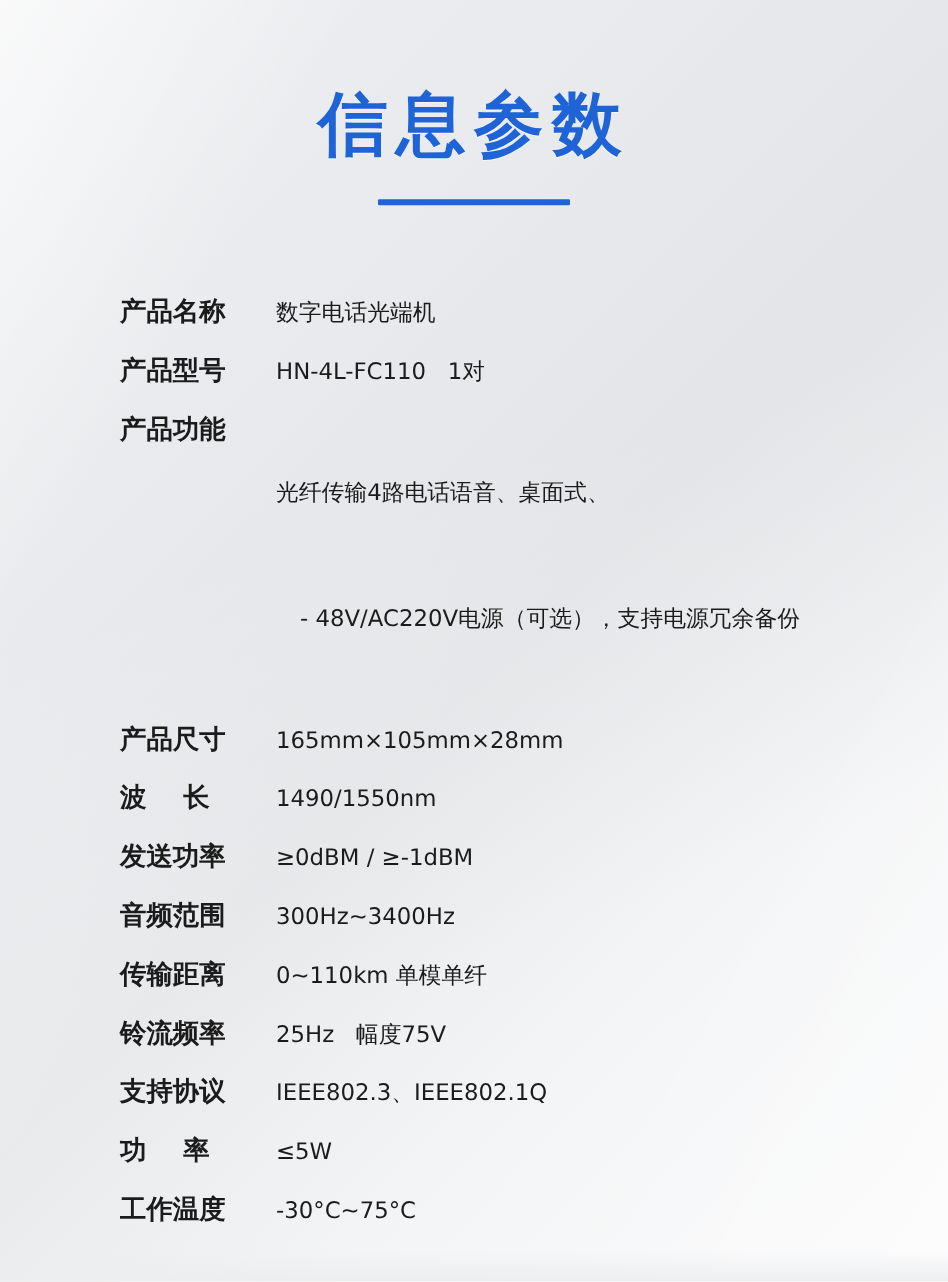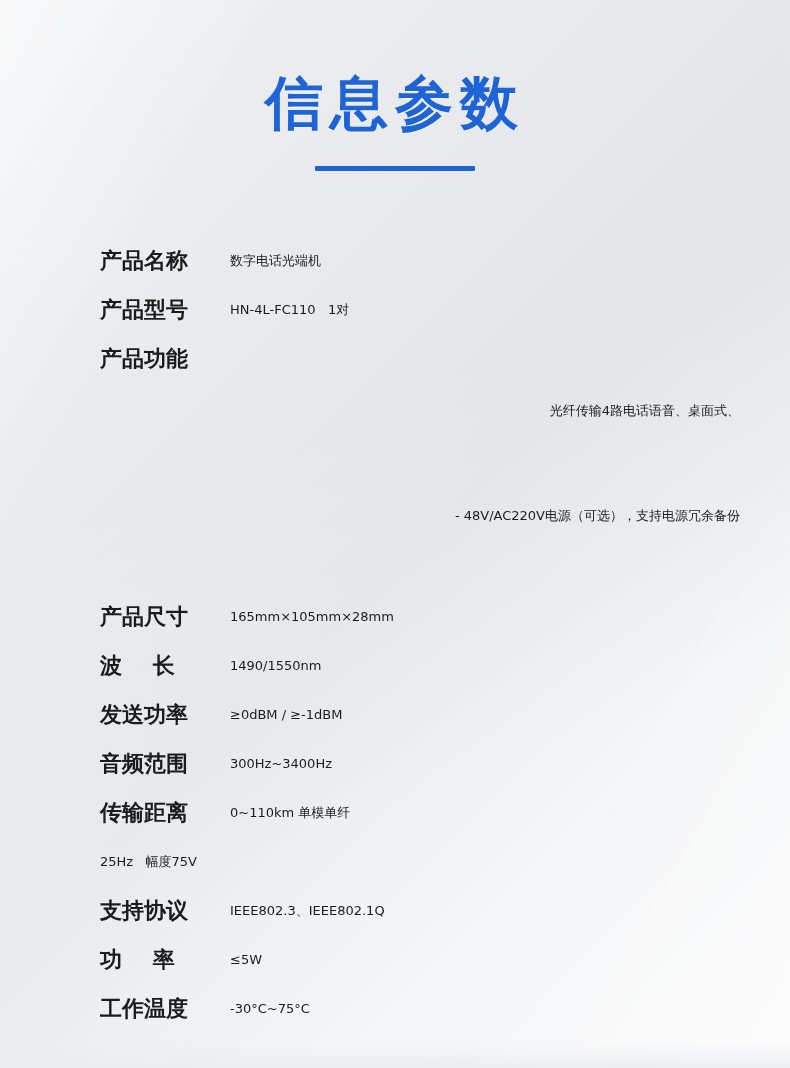--- a/index.html
+++ b/index.html
@@ -83,31 +83,30 @@
     font-size: 22px;
     font-weight: bold;
     color: #1b1b1b;
     line-height: 26px;
     white-space: pre;
   }
 
   .spec-value {
     flex: 1;
     font-family: "DejaVu Sans", "Liberation Sans", sans-serif;
-    font-size: 13px;
+    font-size: 19px;
     font-weight: normal;
     color: #1b1b1b;
     line-height: 26px;
     white-space: pre-wrap;
   }
 
   .spec-value-line {
     display: block;
     line-height: 26px;
-    text-align: right;
   }
 
   .spec-value-line.second {
     margin-top: 27px;
     margin-left: 20px;
   }
 
   .bottom-fade {
     position: absolute;
     left: 0;
@@ -169,20 +168,21 @@
       <div class="spec-label">音频范围</div>
       <div class="spec-value">300Hz~3400Hz</div>
     </div>
 
     <div class="spec-row">
       <div class="spec-label">传输距离</div>
       <div class="spec-value">0~110km 单模单纤</div>
     </div>
 
     <div class="spec-row">
+      <div class="spec-label">铃流频率</div>
       <div class="spec-value">25Hz   幅度75V</div>
     </div>
 
     <div class="spec-row">
       <div class="spec-label">支持协议</div>
       <div class="spec-value">IEEE802.3、IEEE802.1Q</div>
     </div>
 
     <div class="spec-row">
       <div class="spec-label">功    率</div>

